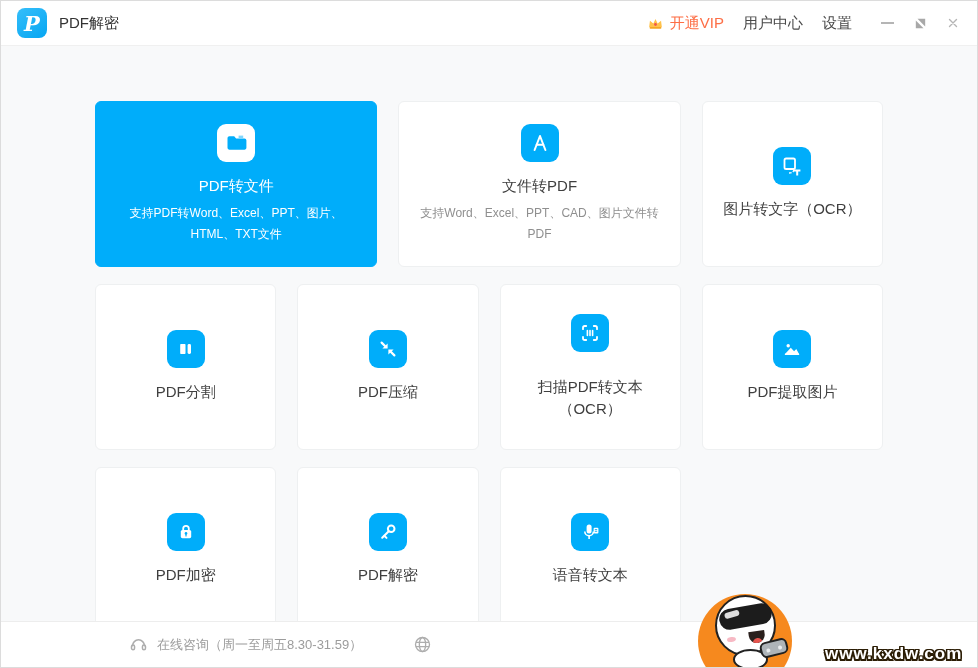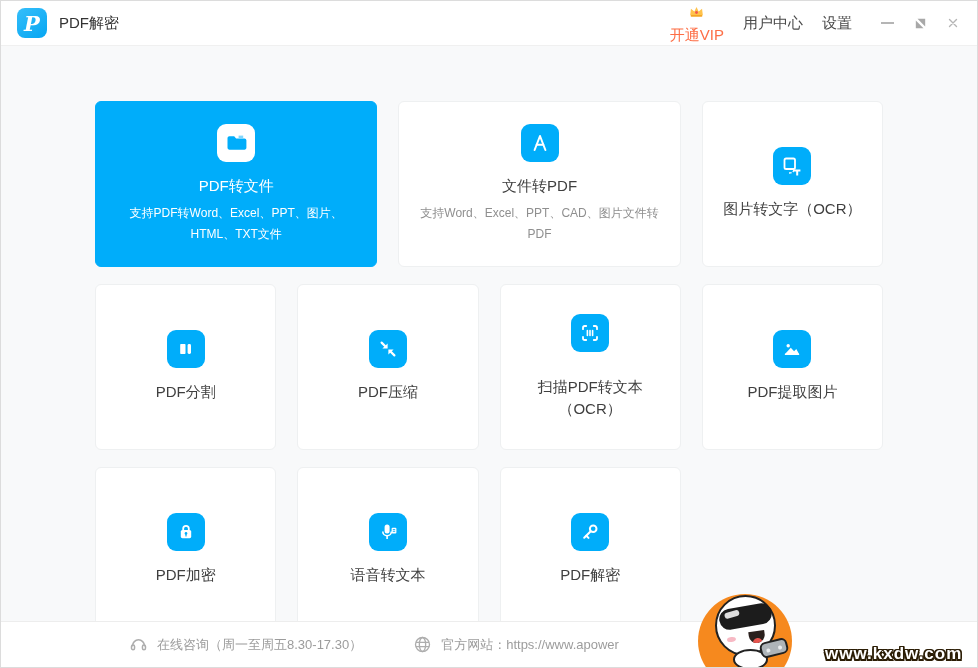--- a/index.html
+++ b/index.html
@@ -12,21 +12,21 @@
   
   .titlebar { height:45px; background:#fff; border-bottom:1px solid #f0f0f0;
               display:flex; align-items:center; padding:0 16px 0 16px; }
   .logo { width:30px; height:30px; border-radius:8px;
           background:linear-gradient(145deg,#35befa,#06a6f2);
           display:flex; align-items:center; justify-content:center; margin-right:12px; }
   .logo span { color:#fff; font-family:"DejaVu Serif","Liberation Serif",serif;
                font-style:italic; font-weight:bold; font-size:21px; line-height:1; }
   .app-title { font-size:15px; color:#333; }
   .tb-right { margin-left:auto; display:flex; align-items:center; gap:19px; }
-  .vip { display:flex; align-items:center; gap:5px; color:#fd6e46; font-size:15px; cursor:pointer;flex-direction:column; }
+  .vip { display:flex; align-items:center; gap:5px; color:#fd6e46; font-size:15px; cursor:pointer; }
   .vip svg { width:19px; height:19px; }
   .menu-item { color:#4a4a4a; font-size:15px; cursor:pointer; }
   .win-controls { display:flex; align-items:center; gap:17px; margin-left:8px; }
   .wc { width:16px; height:16px; display:flex; align-items:center; justify-content:center; cursor:pointer; }
   .min-bar { width:13px; height:2px; background:#b5b5b5; }
 
   
   .main { position:absolute; top:45px; bottom:46px; left:0; right:0; background:#f8f9fa; }
   .grid { display:grid; grid-template-columns:repeat(8,1fr); gap:17px 21px;
           width:788px; margin:55px auto 0; }
@@ -217,61 +217,60 @@
             <rect x="6.8" y="10" width="10.4" height="8.2" rx="1.6" fill="#fff"></rect>
             <circle cx="12" cy="13.4" r="1.3" fill="#00adfa"></circle>
             <rect x="11.4" y="13.9" width="1.2" height="2.6" rx=".6" fill="#00adfa"></rect>
           </svg>
         </div>
         <div class="card-title">PDF加密</div>
       </div>
 
       <div class="card">
         <div class="badge">
+          <svg viewBox="0 0 24 24" fill="none" stroke="#fff" stroke-width="2" stroke-linecap="round">
+            <circle cx="15.2" cy="8.8" r="3.3"></circle>
+            <path d="M12.7 11.3 L6.2 17.8"></path>
+            <path d="M8.3 15.7 l2.2 2.2"></path>
+          </svg>
+        </div>
+        <div class="card-title">PDF解密</div>
+      </div>
+
+      <div class="card">
+        <div class="badge">
           <svg viewBox="0 0 24 24">
             <rect x="8.6" y="4.4" width="5" height="9" rx="2.5" fill="#fff"></rect>
             <path d="M6.8 11.4 a4.3 4.3 0 0 0 8.6 0" fill="none" stroke="#fff" stroke-width="1.6"></path>
             <path d="M11.1 15.7 v3.2" stroke="#fff" stroke-width="1.6"></path>
             <rect x="15.6" y="7.8" width="4.8" height="5.8" rx="1" fill="#fff"></rect>
             <path d="M16.8 9.6 h2.4 M16.8 11.3 h2.4" stroke="#00adfa" stroke-width=".9"></path>
           </svg>
         </div>
         <div class="card-title">语音转文本</div>
-      </div>
-
-      <div class="card">
-        <div class="badge">
-          <svg viewBox="0 0 24 24" fill="none" stroke="#fff" stroke-width="2" stroke-linecap="round">
-            <circle cx="15.2" cy="8.8" r="3.3"></circle>
-            <path d="M12.7 11.3 L6.2 17.8"></path>
-            <path d="M8.3 15.7 l2.2 2.2"></path>
-          </svg>
-        </div>
-        <div class="card-title">PDF解密</div>
       </div>
 
     </div>
   </div>
 
   <div class="footer">
     <div class="f-group">
       <svg viewBox="0 0 24 24" fill="none" stroke="#adadad" stroke-width="1.7" stroke-linecap="round">
         <path d="M5.2 13.5 a6.8 6.8 0 0 1 13.6 0"></path>
         <rect x="4" y="12.6" width="3.5" height="5.4" rx="1.75"></rect>
         <rect x="16.5" y="12.6" width="3.5" height="5.4" rx="1.75"></rect>
       </svg>
-      <span>在线咨询（周一至周五8.30-17.30）</span>
+      <span>在线咨询（周一至周五8.30-31.59）</span>
     </div>
     <div class="f-group">
       <svg viewBox="0 0 24 24" fill="none" stroke="#adadad" stroke-width="1.5">
         <circle cx="12" cy="12" r="8"></circle>
         <ellipse cx="12" cy="12" rx="3.6" ry="8"></ellipse>
         <path d="M4.4 9.6 h15.2 M4.4 14.4 h15.2"></path>
       </svg>
-      <span>官方网站：https://www.apower</span>
     </div>
   </div>
 
   <div class="watermark">
     <div class="wm-blob"></div>
     <div class="wm-head">
       <div class="wm-goggles">
         <div class="wm-glare"></div>
       </div>
       <div class="wm-mouth">

